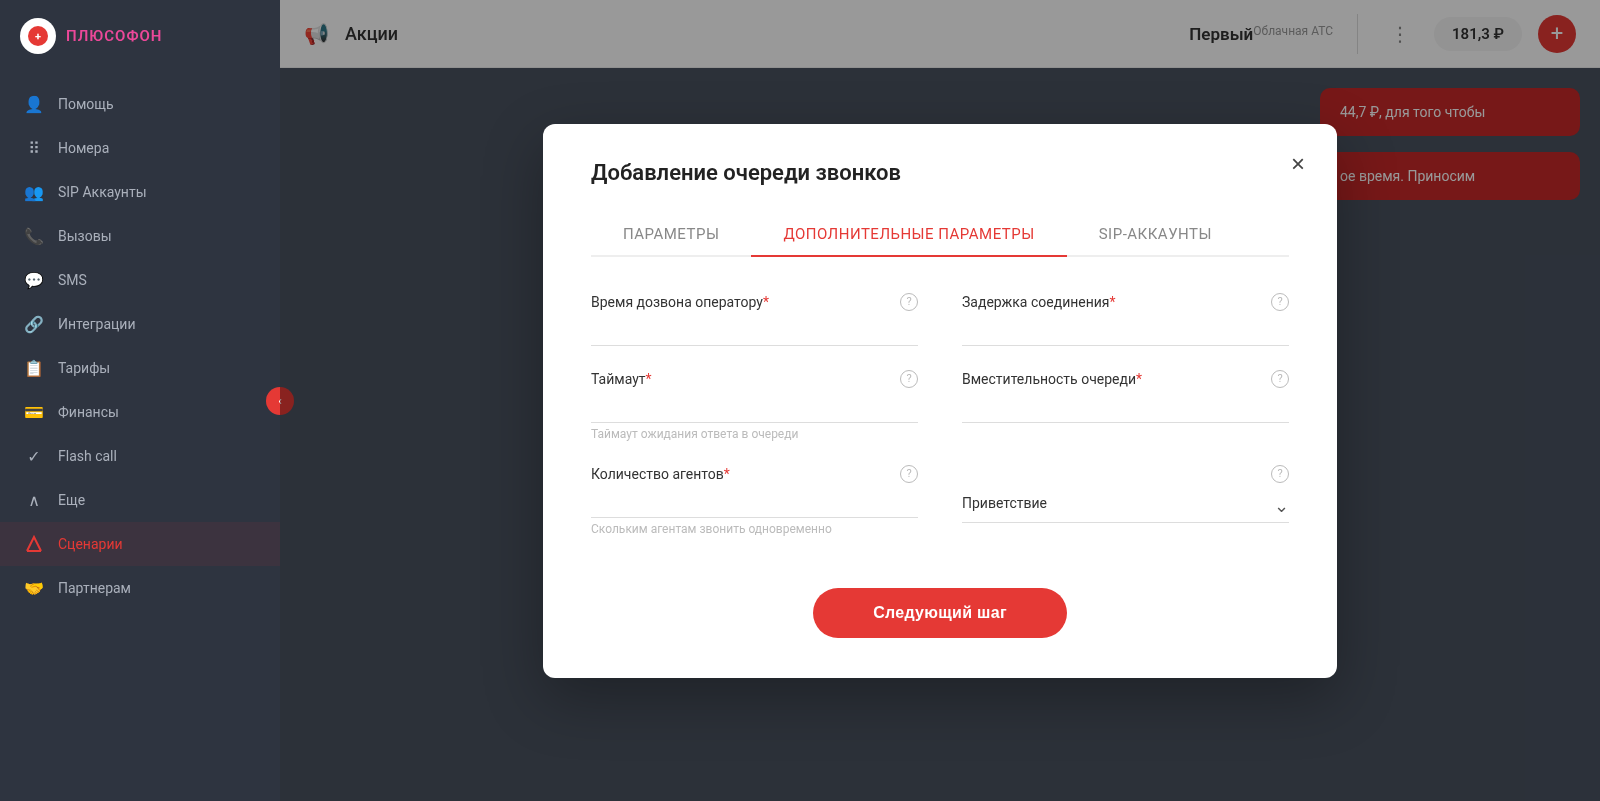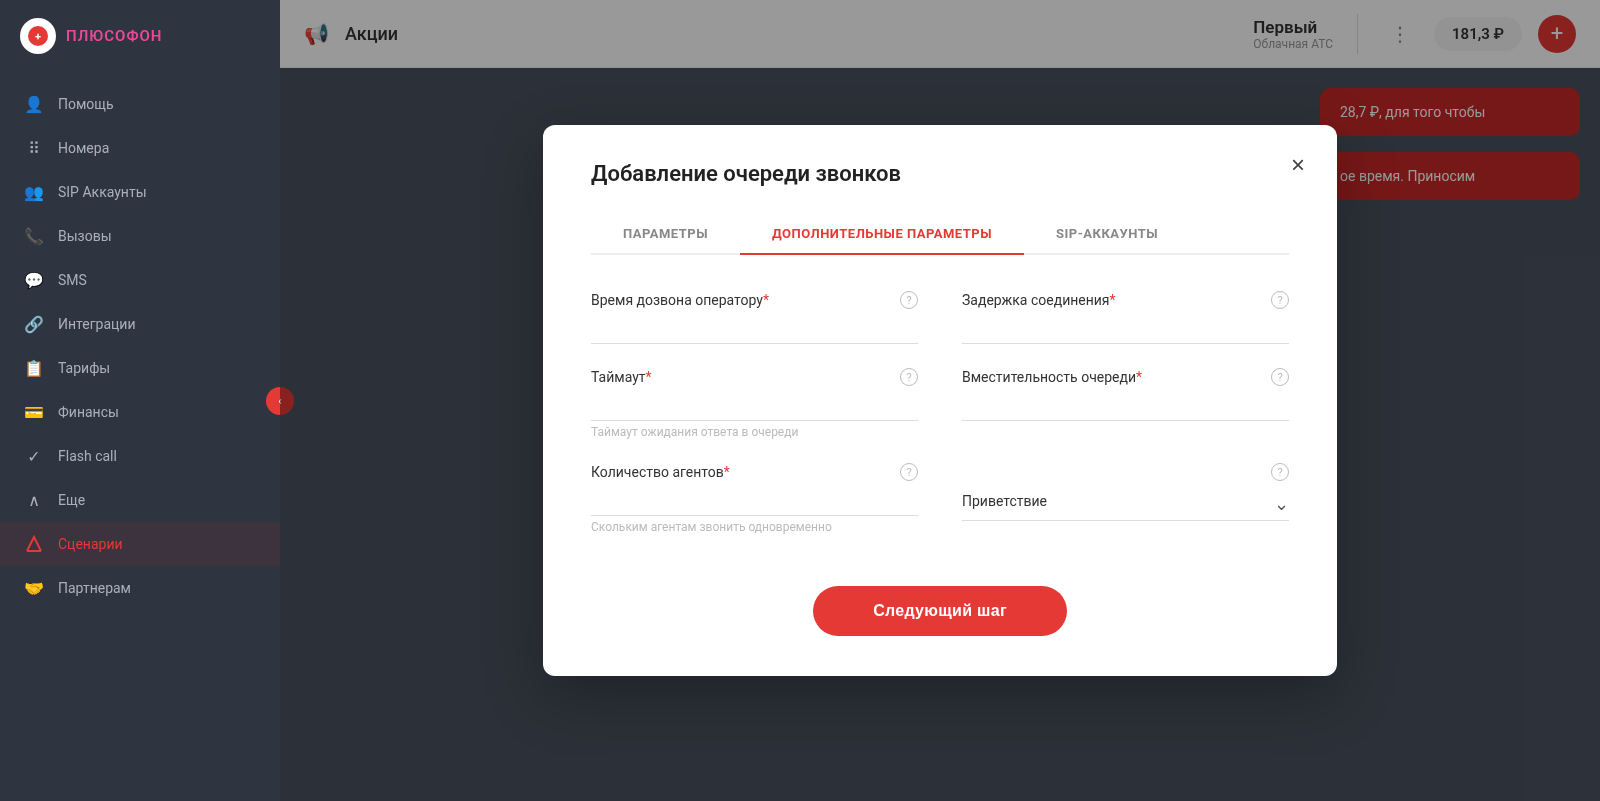--- a/index.html
+++ b/index.html
@@ -110,21 +110,21 @@
       color: #333;
     }
     .topbar-divider {
       width: 1px;
       height: 40px;
       background: #ddd;
       margin: 0 8px;
     }
     .topbar-name-section {
       display: flex;
-      flex-direction: column;
+      flex-direction: row;
       align-items: flex-start;
     }
     .topbar-company {
       font-size: 17px;
       font-weight: 600;
       color: #333;
     }
     .topbar-company-sub {
       font-size: 12px;
       color: #999;
@@ -212,22 +212,22 @@
 
     
     .modal-tabs {
       display: flex;
       border-bottom: 2px solid #eee;
       margin-bottom: 36px;
       gap: 0;
     }
     .modal-tab {
       padding: 12px 32px;
-      font-size: 13px;
-      font-weight: 700;
+      font-size: 15px;
+      font-weight: 400;
       letter-spacing: 0.5px;
       color: #888;
       cursor: pointer;
       border-bottom: 2px solid transparent;
       margin-bottom: -2px;
       text-transform: uppercase;
     }
     .modal-tab.active {
       color: #e53935;
       border-bottom-color: #e53935;
@@ -408,21 +408,21 @@
     <div class="topbar-divider"></div>
     <span class="topbar-dots">⋮</span>
     <div class="topbar-balance">181,3 ₽</div>
     <div class="topbar-add-btn">
       <span>+</span>
     </div>
   </div>
 
   <div class="bg-content">
     <div class="bg-banner red">
-      <span>28,7 ₽, для того чтобы</span>
+      <span>44,7 ₽, для того чтобы</span>
     </div>
     <div class="bg-banner red">
       <span>ое время. Приносим</span>
     </div>
   </div>
 
   <div class="modal-overlay">
     <div class="modal">
       <h2 class="modal-title">Добавление очереди звонков</h2>
       <button class="modal-close">×</button>

